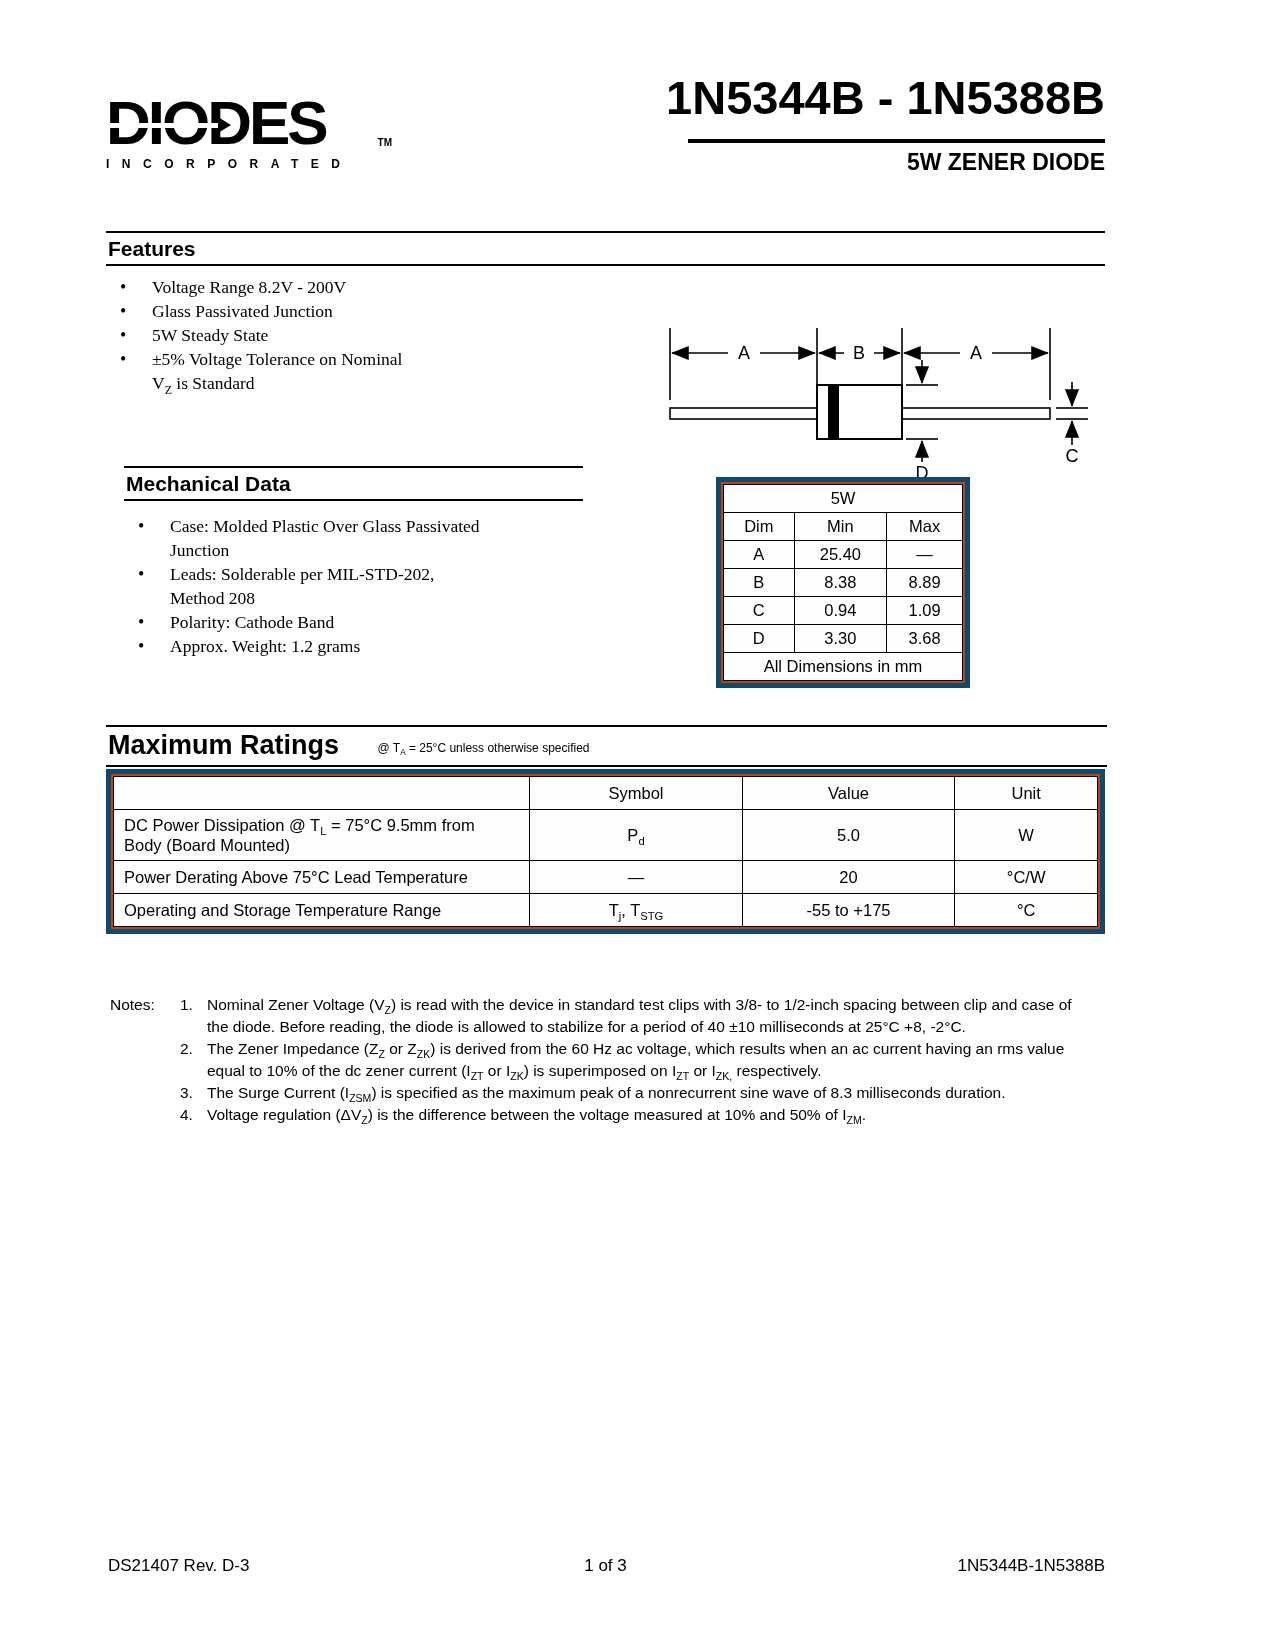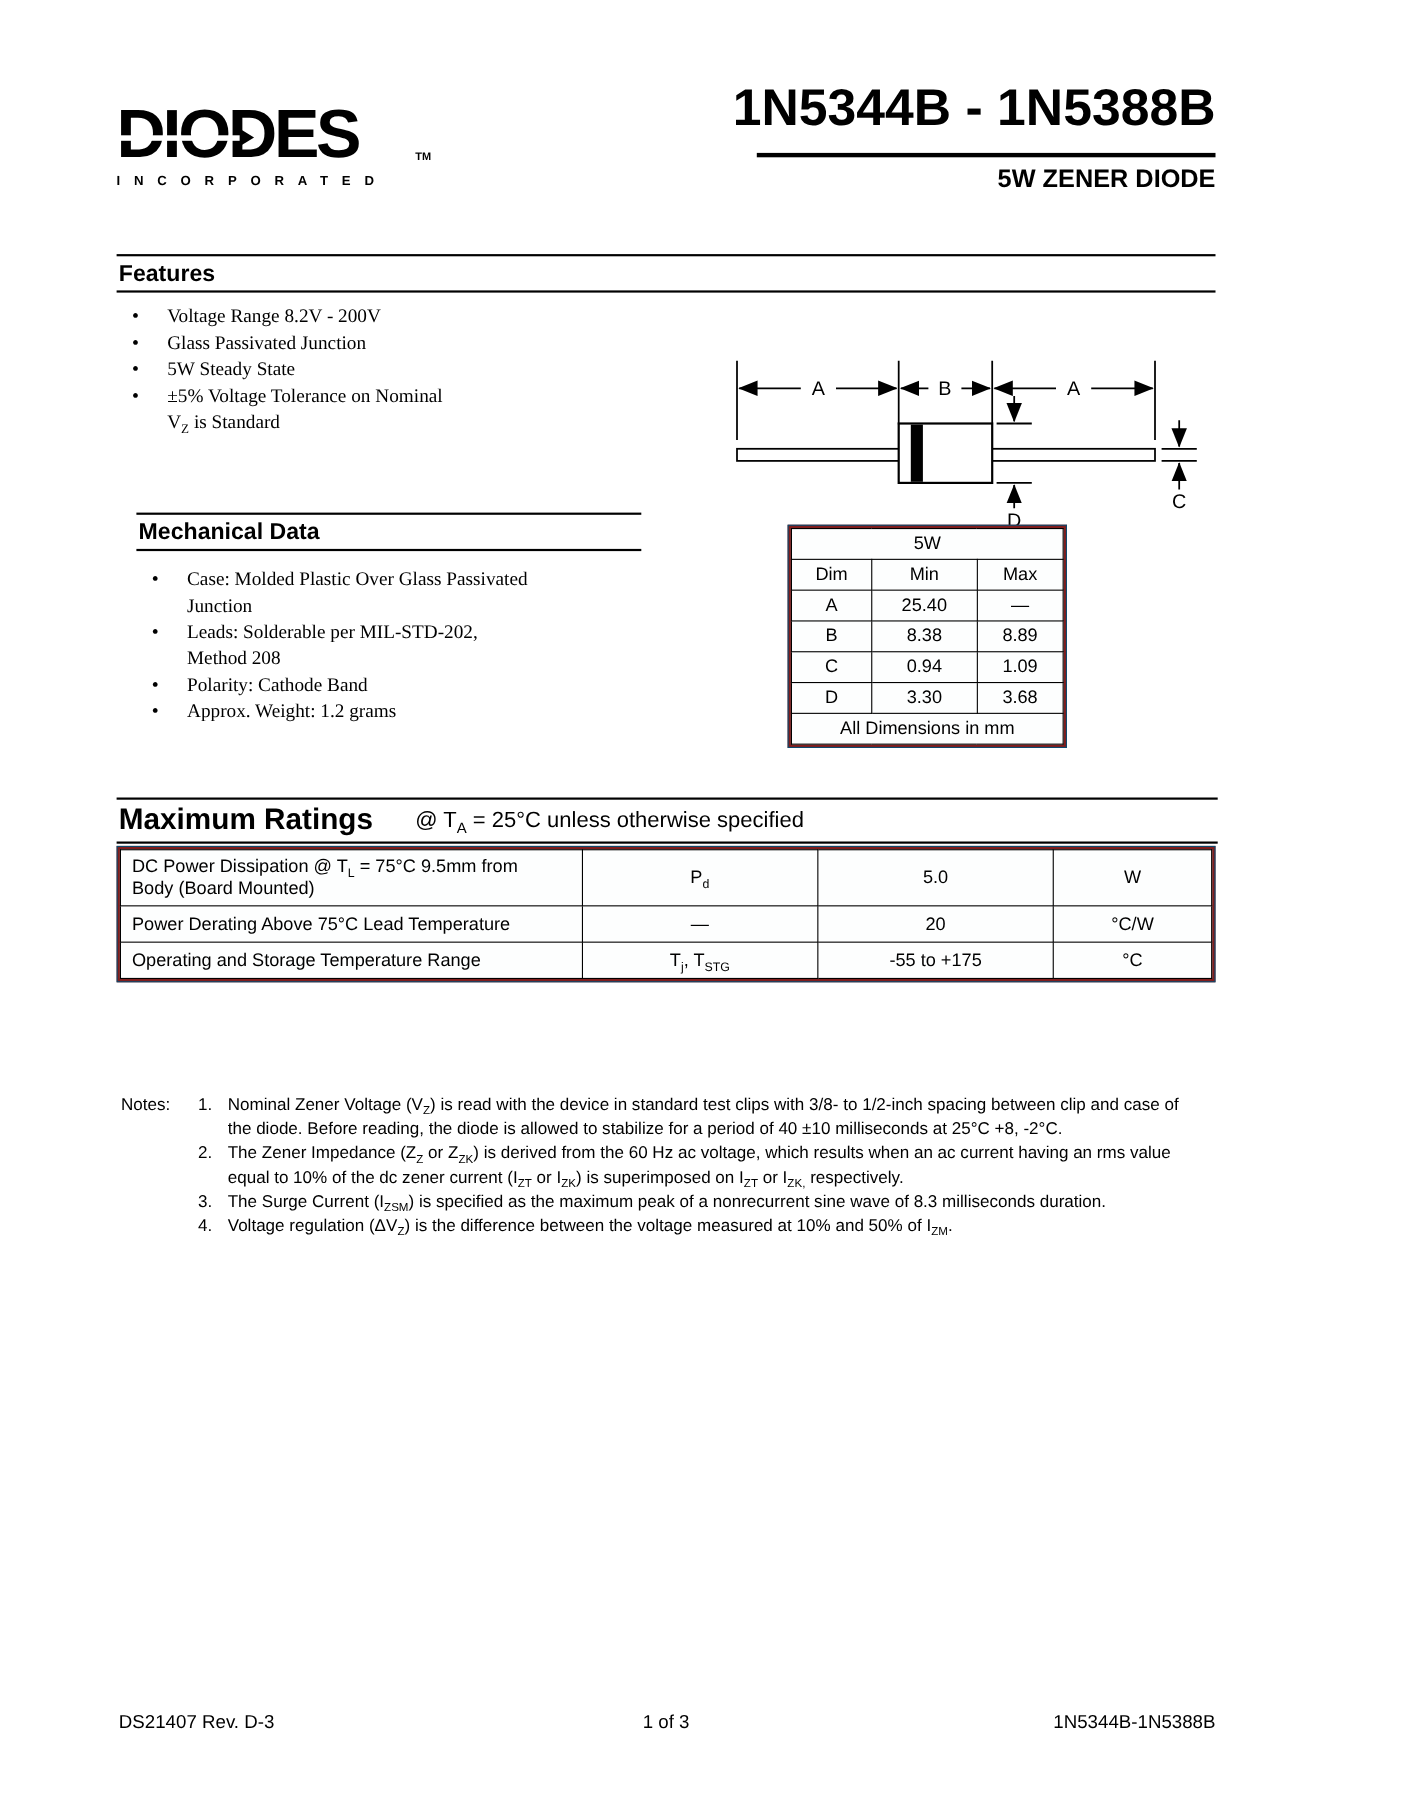--- a/index.html
+++ b/index.html
@@ -35,32 +35,32 @@
   .mechanical-sec { position:absolute; left:124px; top:466px; width:459px; }
 
   .bullets { margin-top:9px; width:470px;font-family:Liberation Serif, serif; }
   .b-item { position:relative; padding-left:46px; font-size:17.5px; line-height:24px; }
   .b-item::before { content:"\2022"; position:absolute; left:14px; top:0; font-size:18px; }
 
   
   .diagram { position:absolute; left:622px; top:298px; width:470px; height:185px; }
 
   
-  .tbl-wrap { border:1px solid #0c4a6e; padding:2px; background:#7f1d1d; }
+  .tbl-wrap { border:5px solid #0c4a6e; padding:2px; background:#c2410c; }
   table.tbl { width:100%; border-collapse:collapse; background:#fdfefe; }
   table.tbl td, table.tbl th { border:1px solid #000; text-align:center; vertical-align:middle; font-size:16.5px; font-weight:normal; padding:2px 4px; }
   .b { font-weight:bold; }
 
   .dims-pos { position:absolute; left:716px; top:477px; width:254px; }
   .dims td, .dims th { height:23px; }
 
   .maxratings-head { position:absolute; left:106px; top:725px; width:999px;
     border-top:2px solid #000; border-bottom:2px solid #000; padding:4px 0 4px 2px; }
   .mr-title { display:inline-block; font-size:27px; font-weight:bold; line-height:1.1; }
-  .mr-cond  { display:inline-block; font-size:20px; margin-left:34px; vertical-align:2px; }
+  .mr-cond  { display:inline-block; font-size:12px; margin-left:34px; vertical-align:2px; }
 
   .ratings-pos { position:absolute; left:106px; top:769px; width:999px; }
   .ratings th { height:28px; font-weight:bold; }
   .ratings td { height:26px; }
   .ratings td.desc { text-align:left; padding:3px 10px; line-height:20px; }
   .ratings tr.tall td { height:44px; }
 
   
   .notes { position:absolute; left:108px; top:994px; width:985px; font-size:15.5px; line-height:22px; }
   .notes-label { position:absolute; left:2px; top:0; }
@@ -204,20 +204,26 @@
   <div class="ratings-pos">
     <div class="tbl-wrap">
       <table class="tbl ratings">
         <colgroup>
           <col style="width:42.3%">
             <col style="width:21.6%">
             <col style="width:21.6%">
             <col style="width:14.5%">
         </colgroup>
         <tbody>
+          <tr>
+            <th></th>
+            <th>Symbol</th>
+            <th>Value</th>
+            <th>Unit</th>
+          </tr>
           <tr class="tall">
             <td class="desc">DC Power Dissipation @ T<sub>L</sub> = 75°C 9.5mm from<br>Body (Board Mounted)</td>
             <td>P<sub>d</sub></td>
             <td>5.0</td>
             <td>W</td>
           </tr>
           <tr>
             <td class="desc">Power Derating Above 75°C Lead Temperature</td>
             <td>—</td>
             <td>20</td>

